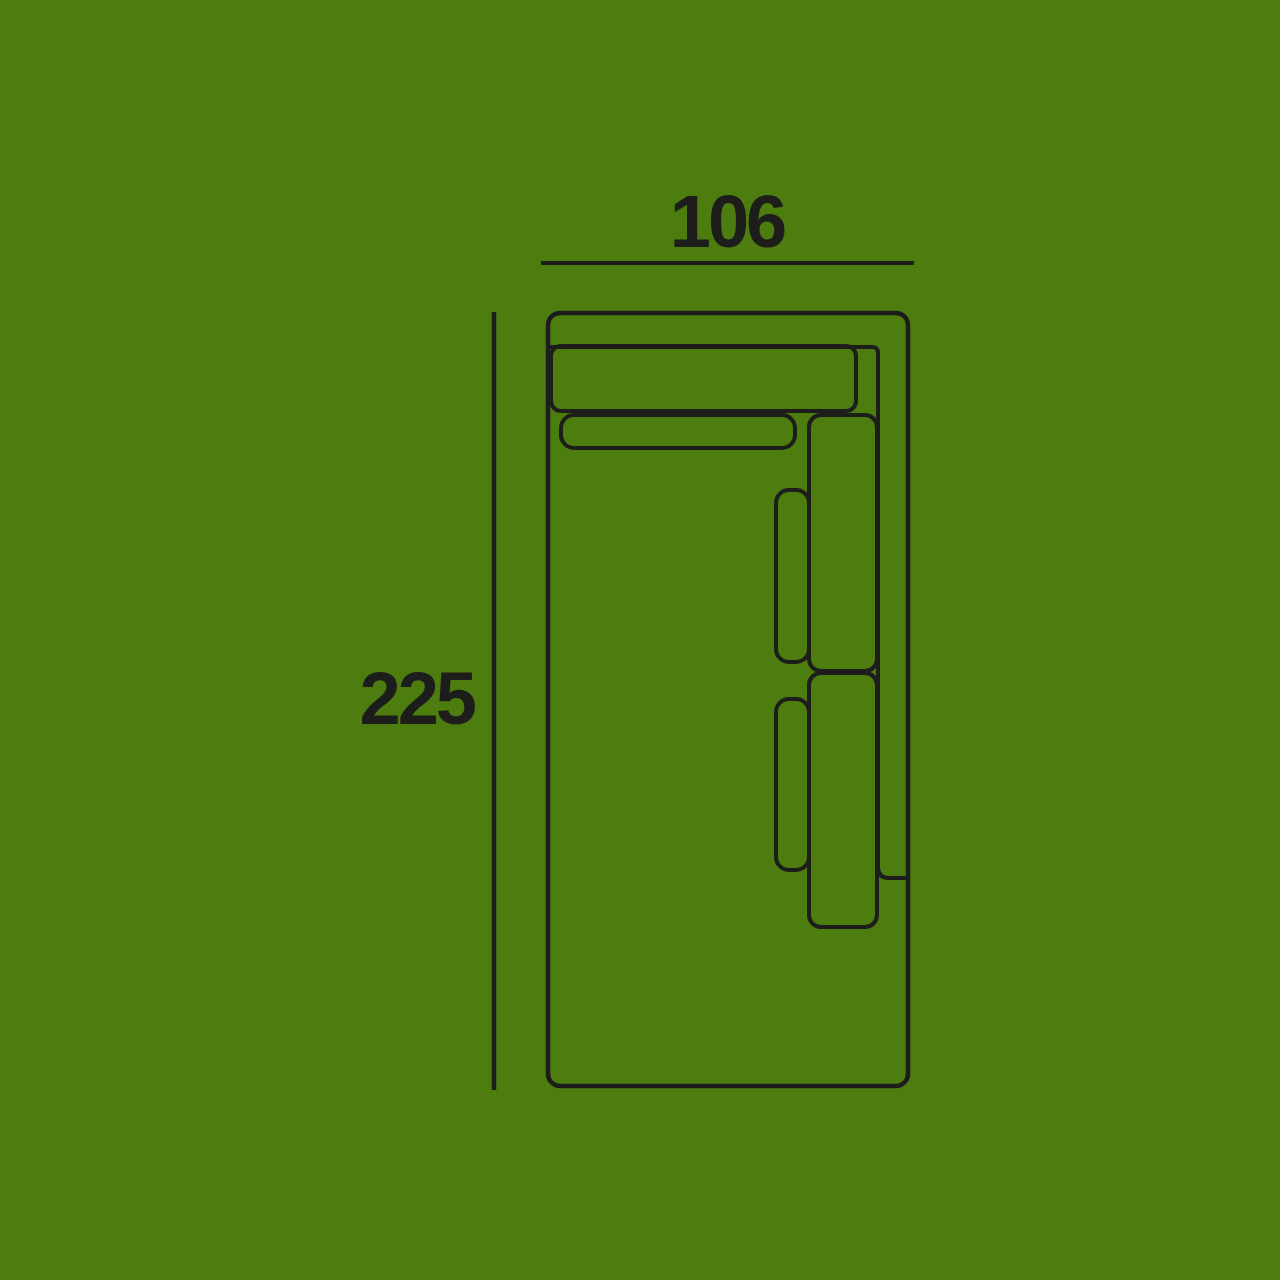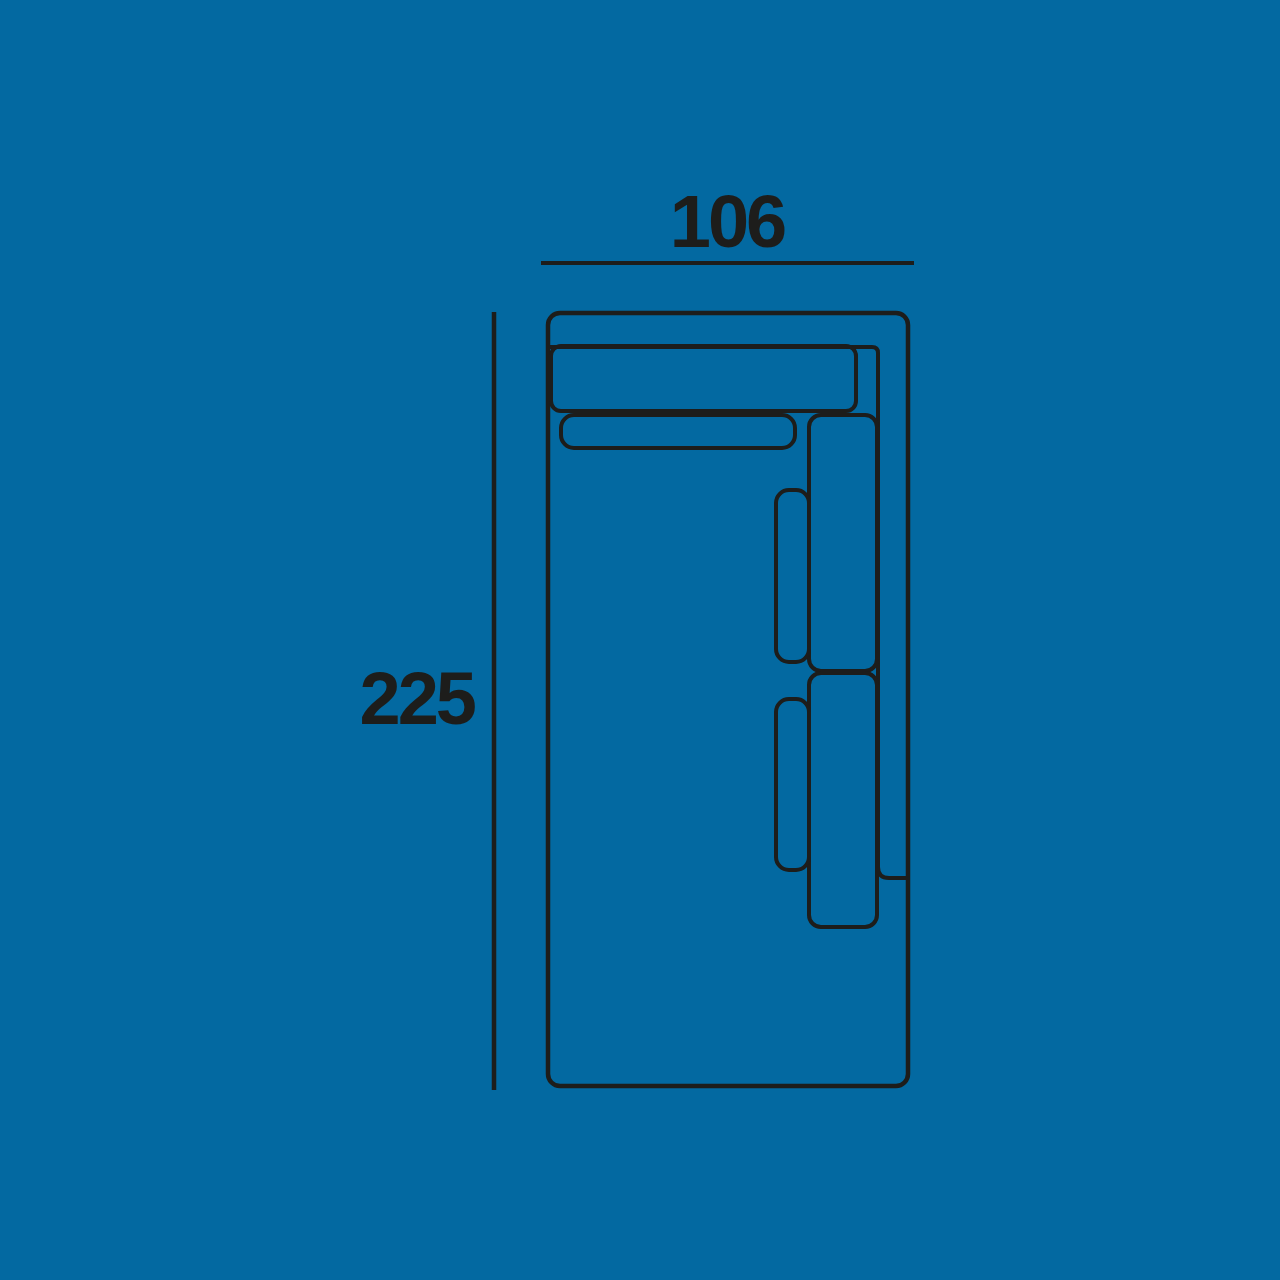--- a/index.html
+++ b/index.html
@@ -4,21 +4,21 @@
 <style>
   html, body {
     margin: 0;
     padding: 0;
     background: #ffffff;
   }
   .stage {
     position: relative;
     width: 1280px;
     height: 1280px;
-    background: #0369a1;
+    background: #4d7c0f;
     overflow: hidden;
   }
   svg {
     display: block;
   }
   .stroke {
     fill: none;
     stroke: #1d1d1b;
     stroke-width: 4;
     stroke-linecap: butt;

